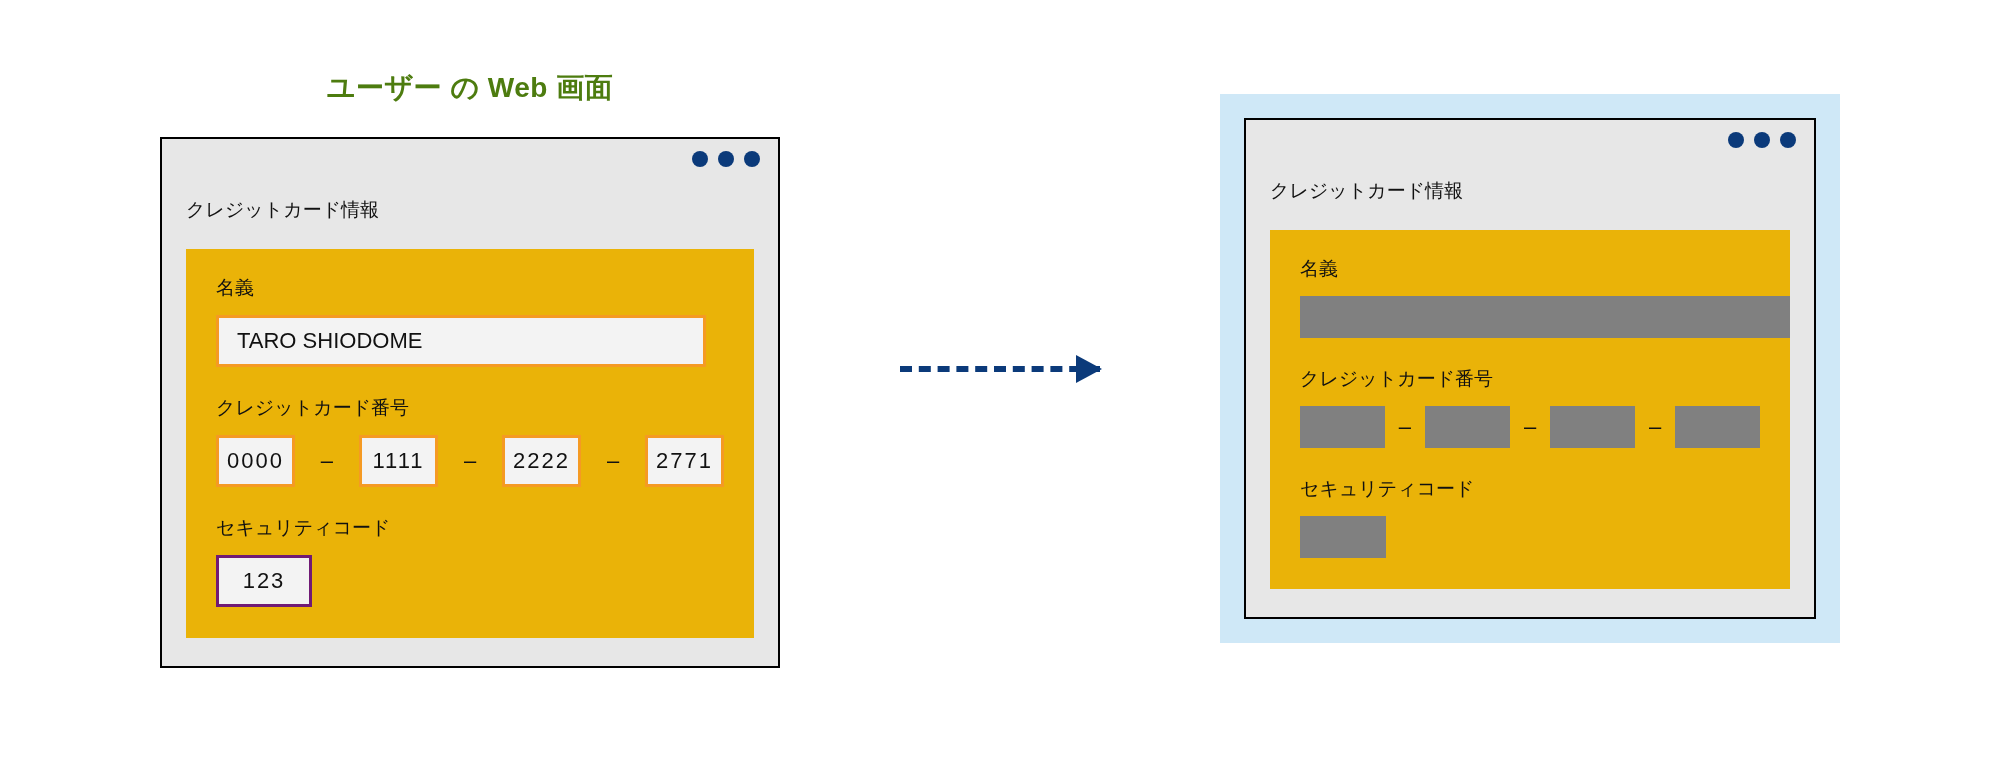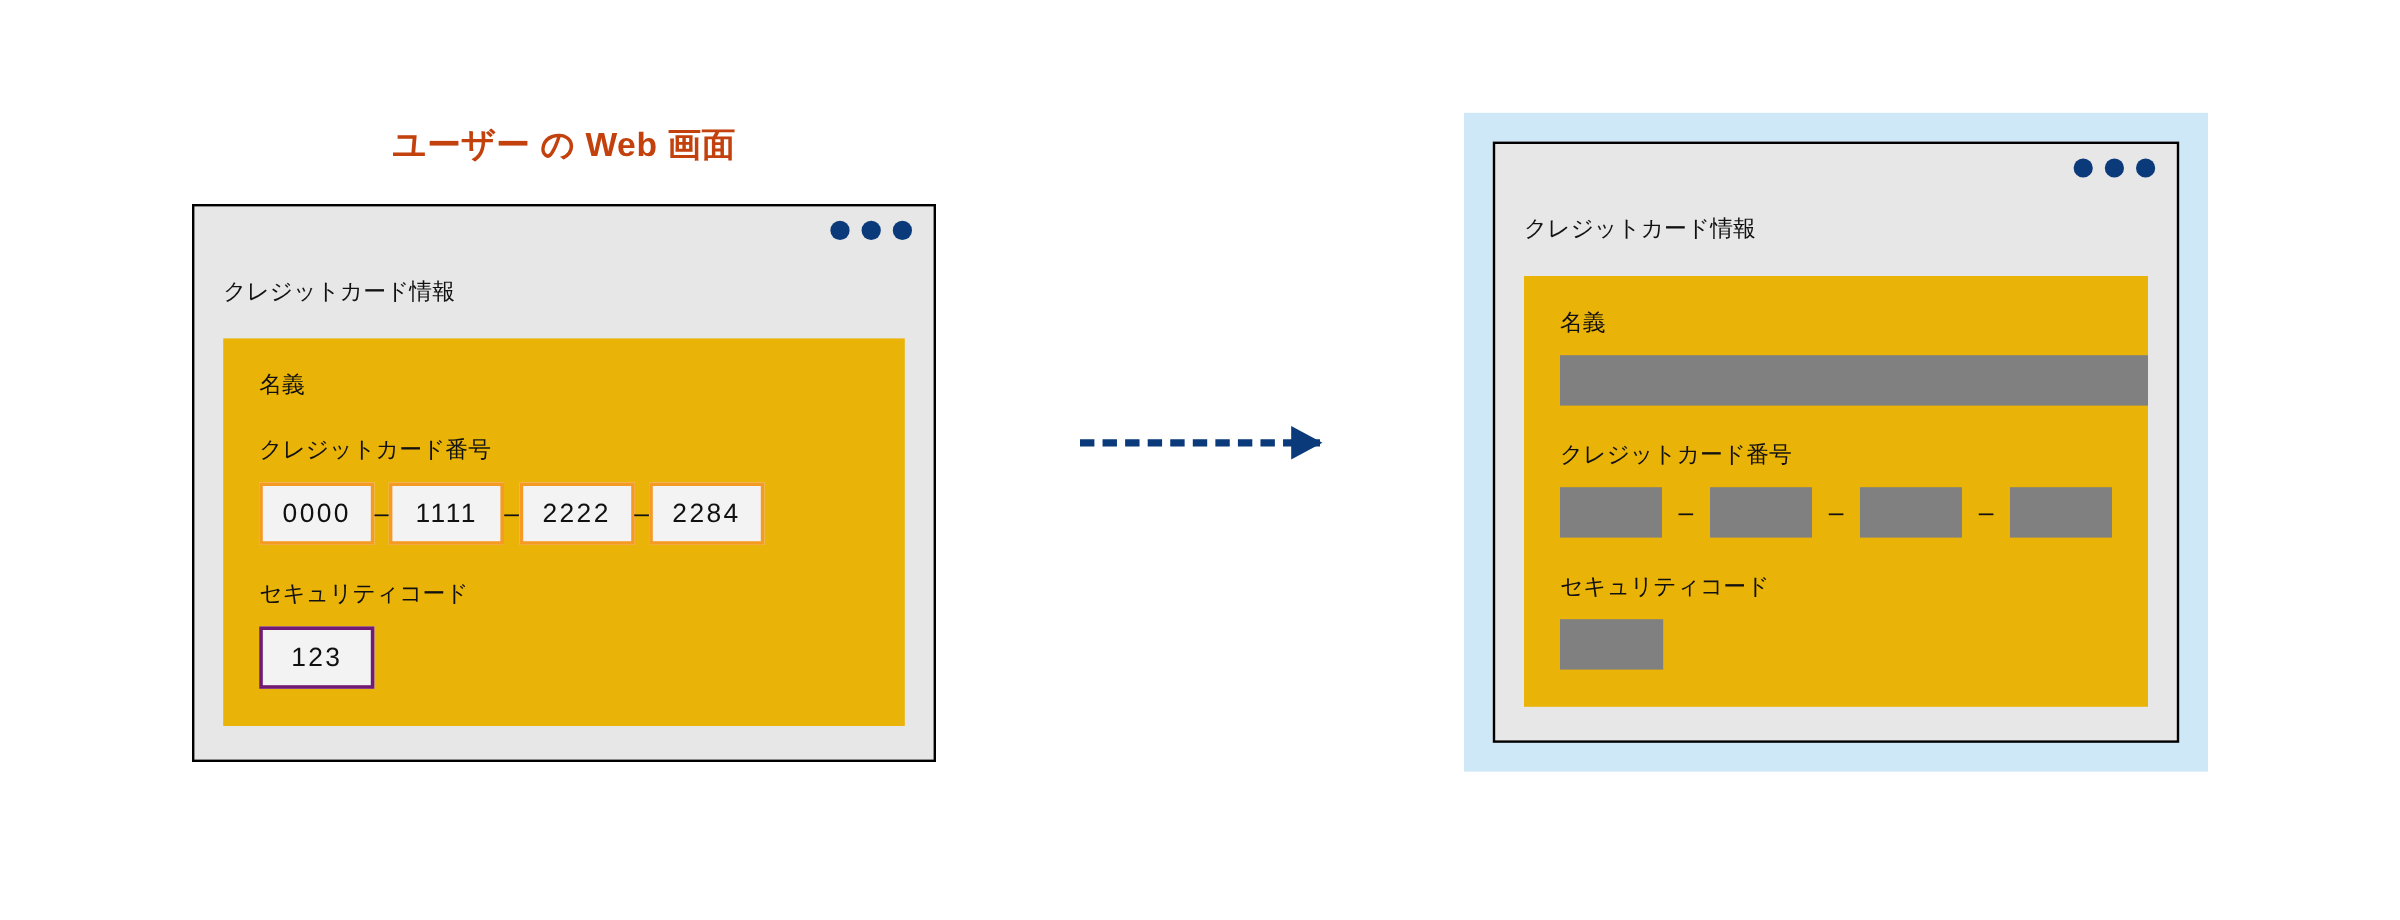--- a/index.html
+++ b/index.html
@@ -20,21 +20,21 @@
     padding: 30px 150px 60px 150px;
   }
   .panel-col {
     display: flex;
     flex-direction: column;
     align-items: center;
   }
   .panel-title {
     font-size: 28px;
     font-weight: 800;
-    color: #c2410c;
+    color: #4d7c0f;
     margin-bottom: 30px;
     letter-spacing: 0.5px;
   }
   
   .browser {
     width: 620px;
     border: 2px solid #000;
     background: #e7e7e7;
     position: relative;
   }
@@ -101,21 +101,21 @@
     align-items: center;
     padding: 0 18px;
     font-size: 22px;
     color: #111;
     width: 100%;
     max-width: 490px;
   }
   .cc-row {
     display: flex;
     align-items: center;
-    gap: 0;
+    gap: 26px;
   }
   .cc-seg {
     border: 3px solid #f59a23;
     background: #f3f3f3;
     height: 52px;
     width: 96px;
     display: flex;
     align-items: center;
     justify-content: center;
     font-size: 22px;
@@ -193,32 +193,33 @@
         <div class="dot"></div>
       </div>
       <div class="window-body">
         <div class="header-row">
           <div class="section-heading">クレジットカード情報</div>
         </div>
         <div class="card">
 
           <div class="field-block">
             <div class="field-label">名義</div>
+            <div class="text-input">TARO SHIODOME</div>
           </div>
 
           <div class="field-block">
             <div class="field-label">クレジットカード番号</div>
             <div class="cc-row">
               <div class="cc-seg">0000</div>
               <div class="cc-dash">–</div>
               <div class="cc-seg">1111</div>
               <div class="cc-dash">–</div>
               <div class="cc-seg">2222</div>
               <div class="cc-dash">–</div>
-              <div class="cc-seg">2284</div>
+              <div class="cc-seg">2771</div>
             </div>
           </div>
 
           <div class="field-block">
             <div class="field-label">セキュリティコード</div>
             <div class="sec-input">123</div>
           </div>
 
         </div>
       </div>

